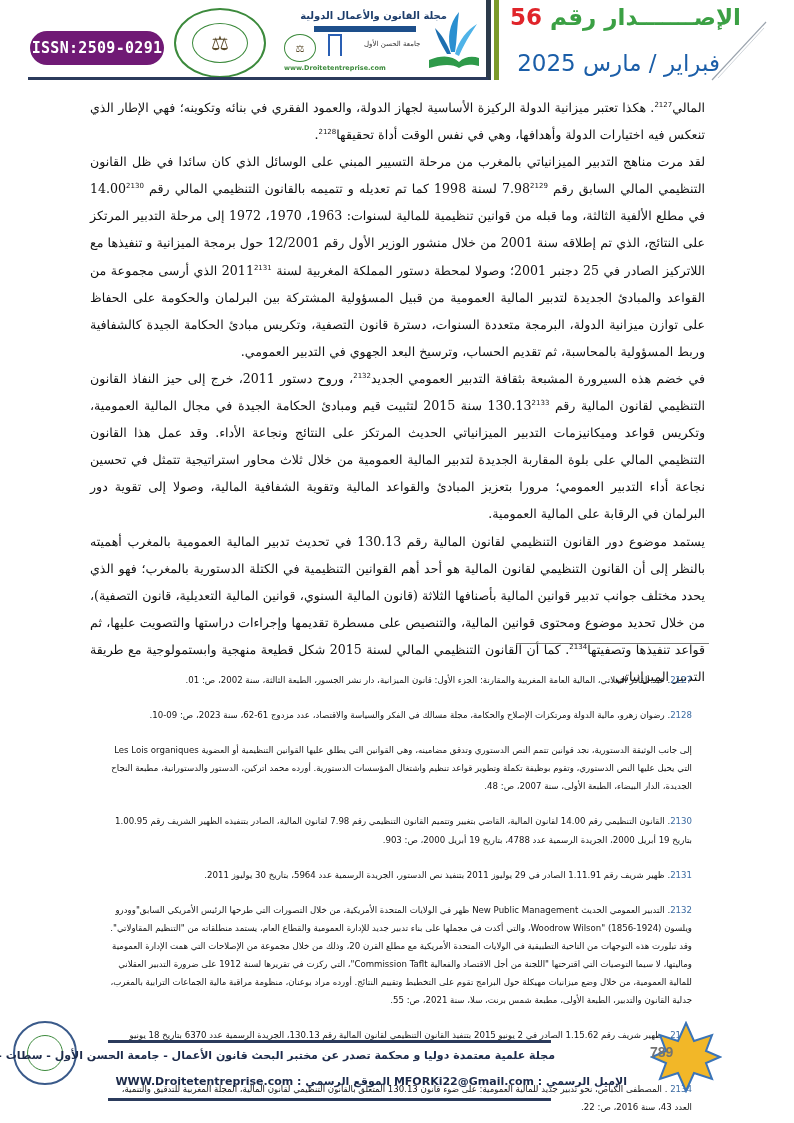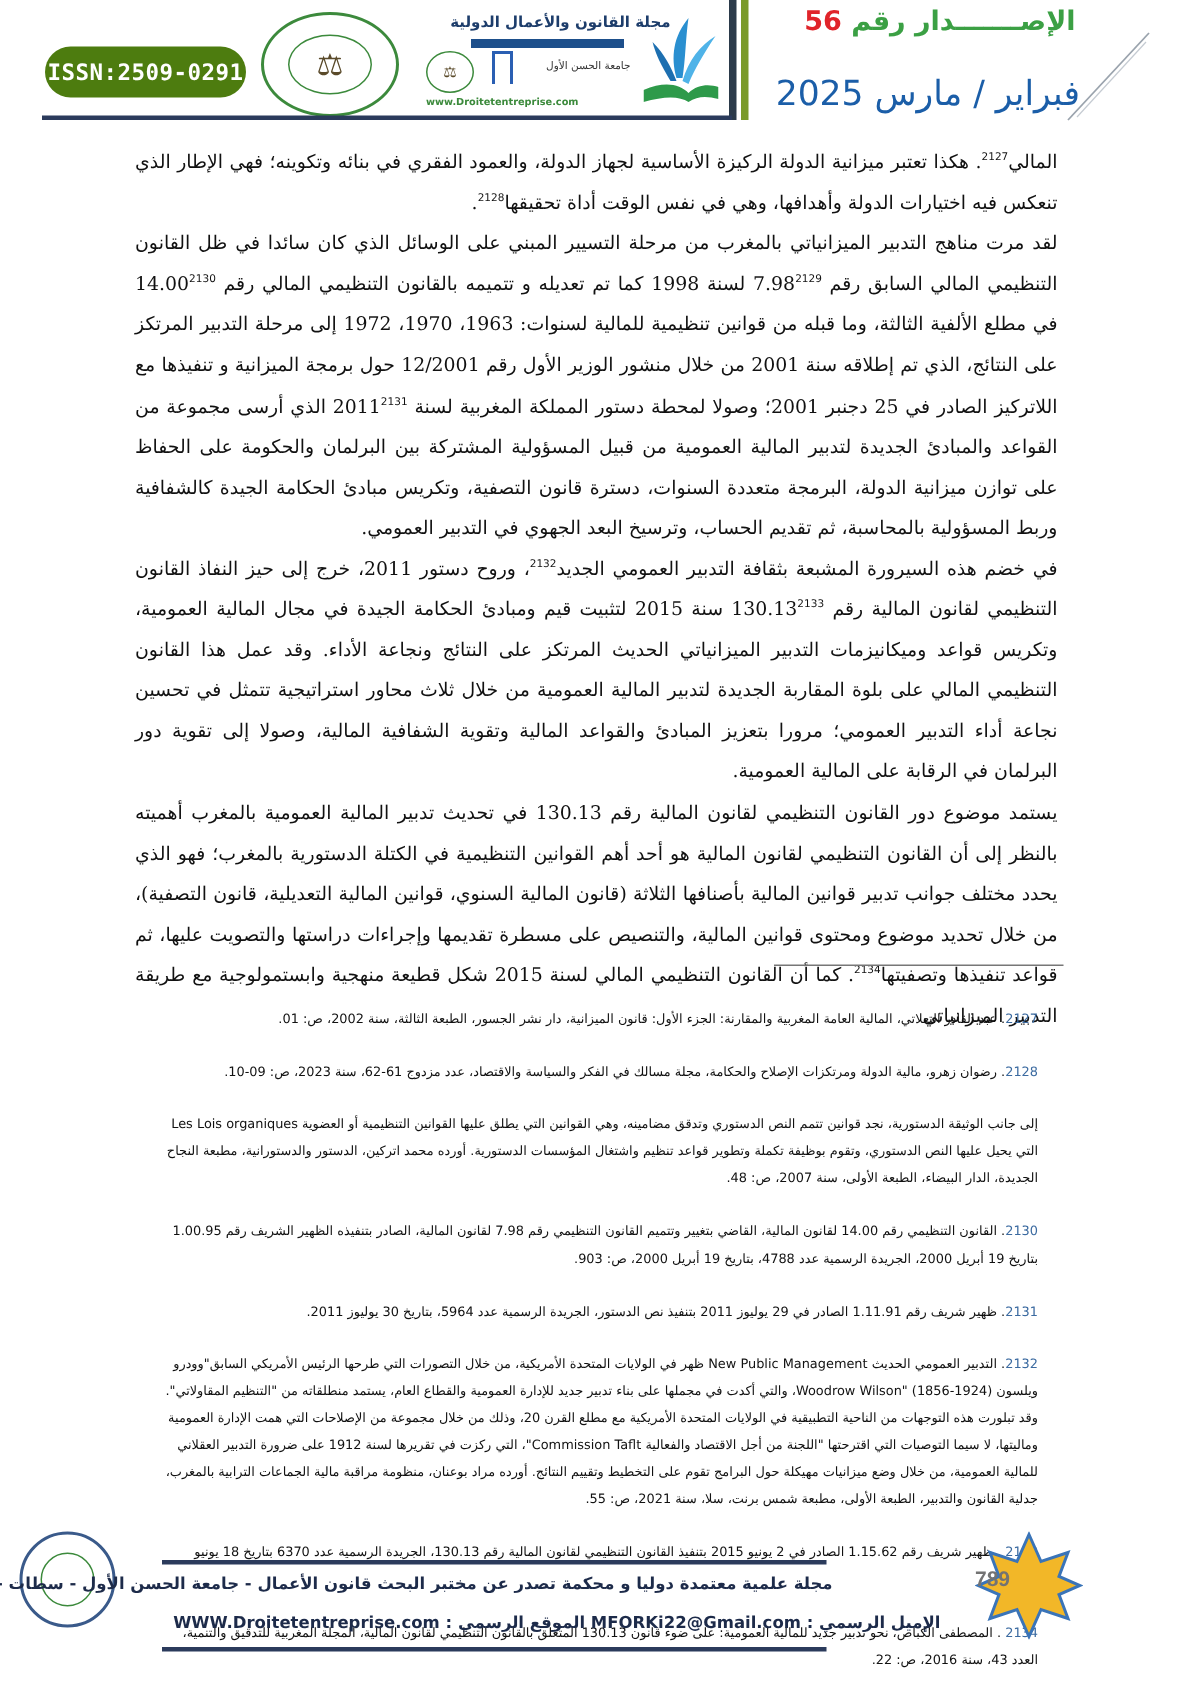--- a/index.html
+++ b/index.html
@@ -3,21 +3,21 @@
 <meta charset="utf-8">
 <style>
   * { box-sizing: border-box; margin: 0; padding: 0; }
   html, body { width: 794px; height: 1123px; background: #ffffff; overflow: hidden; }
   body { position: relative; font-family: "DejaVu Sans", sans-serif; color: #111; }
 
   
   .header { position: absolute; top: 0; left: 0; width: 794px; height: 88px; }
   .issn {
     position: absolute; left: 30px; top: 31px; width: 134px; height: 34px;
-    background: #4d7c0f; border-radius: 17px; color: #fff;
+    background: #701a75; border-radius: 17px; color: #fff;
     font-family: "DejaVu Sans Mono", monospace; font-weight: bold; font-size: 15px;
     display: flex; align-items: center; justify-content: center; letter-spacing: 0.3px;
   }
   .lab-seal {
     position: absolute; left: 174px; top: 8px; width: 92px; height: 70px;
     border: 2px solid #3c8a3c; border-radius: 50%;
     display: flex; align-items: center; justify-content: center;
   }
   .lab-seal .inner { width: 56px; height: 40px; border: 1px solid #3c8a3c; border-radius: 50%;
     display: flex; align-items: center; justify-content: center; font-size: 20px; color: #5a4a2a; }
@@ -25,22 +25,22 @@
   .journal-logo .jtitle { position: absolute; right: 32px; top: 4px; font-size: 10px; font-weight: bold; color: #1d3d6b; direction: rtl; }
   .journal-logo .jband { position: absolute; left: 30px; top: 20px; width: 102px; height: 6px; background: #1d4f8b; }
   .journal-logo .minisem { position: absolute; left: 0; top: 28px; width: 32px; height: 28px; border: 1px solid #3c8a3c; border-radius: 50%; font-size: 10px; display:flex; align-items:center; justify-content:center; color:#5a4a2a;}
   .journal-logo .tower { position: absolute; left: 44px; top: 28px; width: 14px; height: 22px; border: 2px solid #2a5fb3; border-bottom: none; }
   .journal-logo .univ { position: absolute; left: 80px; top: 34px; font-size: 7px; color: #333; direction: rtl; }
   .journal-logo .jurl { position: absolute; left: 0; top: 58px; font-size: 6.5px; font-weight: bold; color: #3c8a3c; }
   .journal-logo .book { position: absolute; right: 0; top: 4px; width: 50px; height: 60px; }
   .vbar1 { position: absolute; left: 486px; top: 0; width: 5px; height: 80px; background: #2b3a4a; }
   .vbar2 { position: absolute; left: 494px; top: 0; width: 5px; height: 80px; background: #7a9a2a; }
   .issue-line {
-    position: absolute; left: 512px; top: 4px; width: 205px; text-align: right; direction: rtl;
-    font-size: 18px; font-weight: bold; color: #3ba044; white-space: nowrap;
+    position: absolute; left: 536px; top: 4px; width: 205px; text-align: right; direction: rtl;
+    font-size: 23px; font-weight: bold; color: #3ba044; white-space: nowrap;
   }
   .issue-line .num { color: #e0242a; }
   .date-line {
     position: absolute; left: 505px; top: 50px; width: 215px; text-align: right; direction: rtl;
     font-size: 23px; font-weight: normal; color: #1b5ea8; white-space: nowrap;
   }
   .diag { position: absolute; left: 708px; top: 20px; width: 60px; height: 62px; }
   .header-rule { position: absolute; left: 28px; top: 77px; width: 460px; height: 3px; background: #2b3b5c; }
 
   

